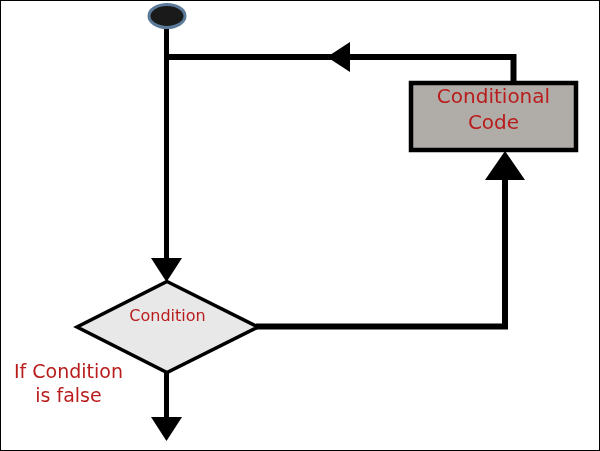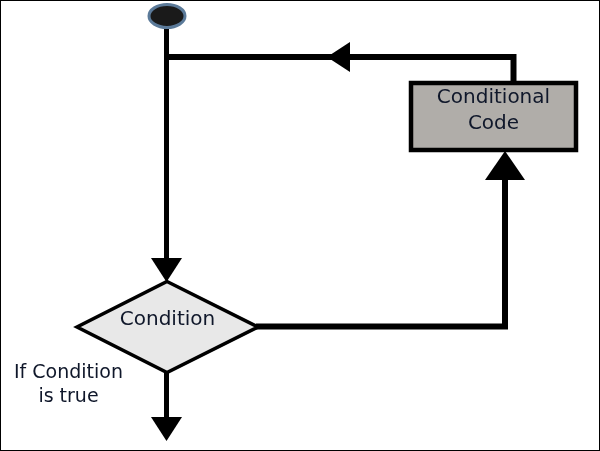--- a/index.html
+++ b/index.html
@@ -32,36 +32,36 @@
     position: absolute;
     left: 0;
     top: 0;
     width: 600px;
     height: 451px;
     display: block;
   }
   .node-text {
     position: absolute;
     text-align: center;
-    color: #0f172a;
+    color: #b91c1c;
     line-height: 1.28;
     white-space: pre;
     pointer-events: none;
   }
   #conditional-code-label {
     left: 409px;
     top: 84px;
     width: 169px;
     font-size: 20px;
   }
   #condition-label {
     left: 77px;
     top: 306px;
     width: 181px;
-    font-size: 20px;
+    font-size: 16px;
   }
   #true-branch-label {
     left: 340px;
     top: 194px;
     width: 166px;
     font-size: 19px;
   }
   #false-branch-label {
     left: 2px;
     top: 359px;
@@ -103,16 +103,16 @@
     <ellipse cx="167" cy="16" rx="18" ry="11.5" fill="#1a1a1a" stroke="#5b7a99" stroke-width="3"></ellipse>
   </svg>
 
   <div class="node-text" id="conditional-code-label">Conditional
 Code</div>
 
   <div class="node-text" id="condition-label">Condition</div>
 
 
   <div class="node-text" id="false-branch-label"><span>If Condition</span>
-<span>is true</span></div>
+<span>is false</span></div>
 
   <div id="frame-border"></div>
 </div>
 
 </body></html>

